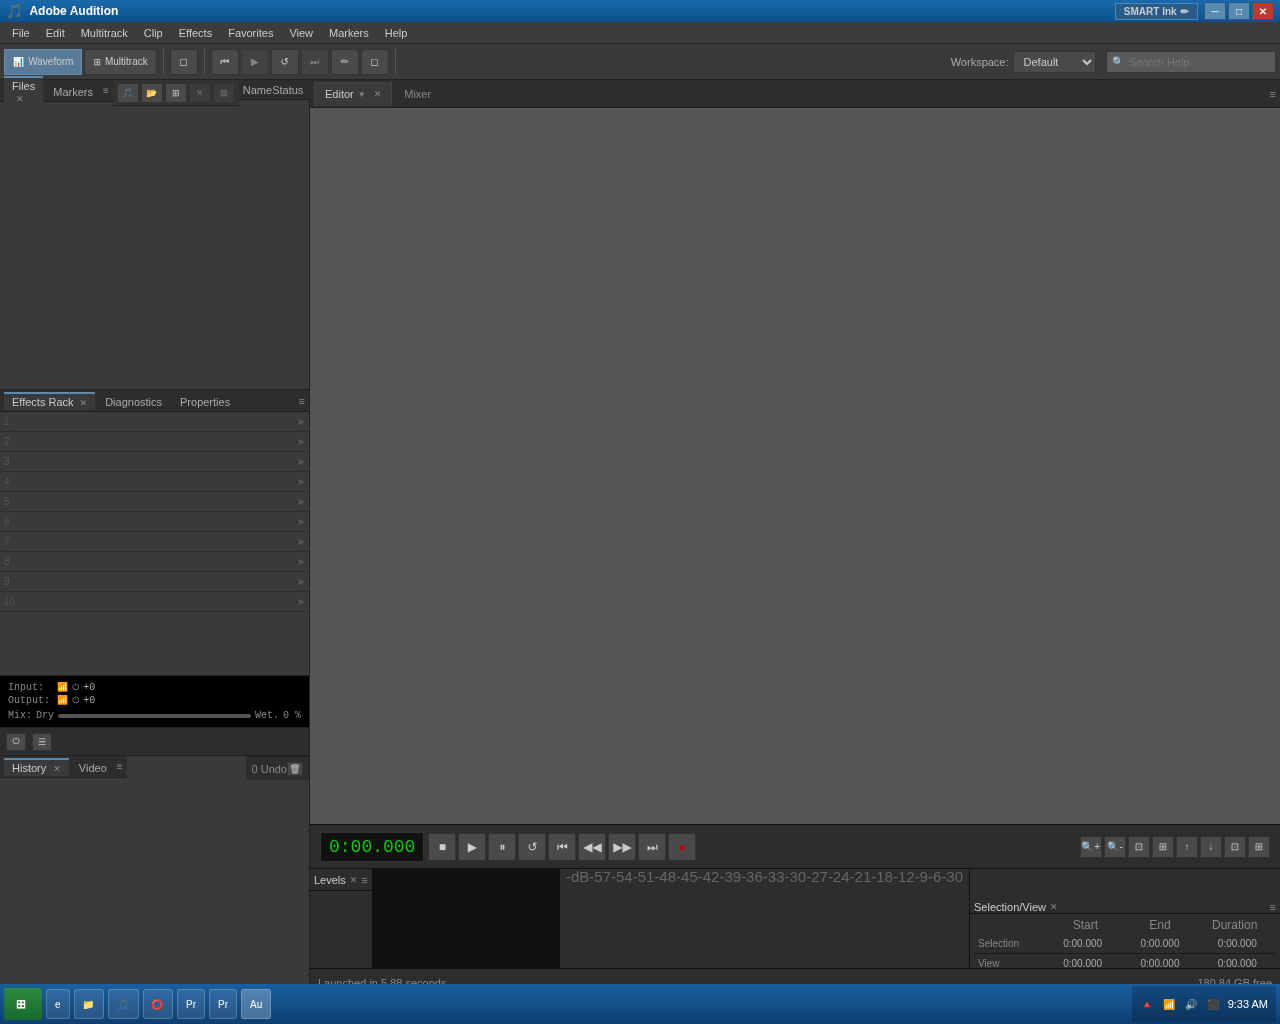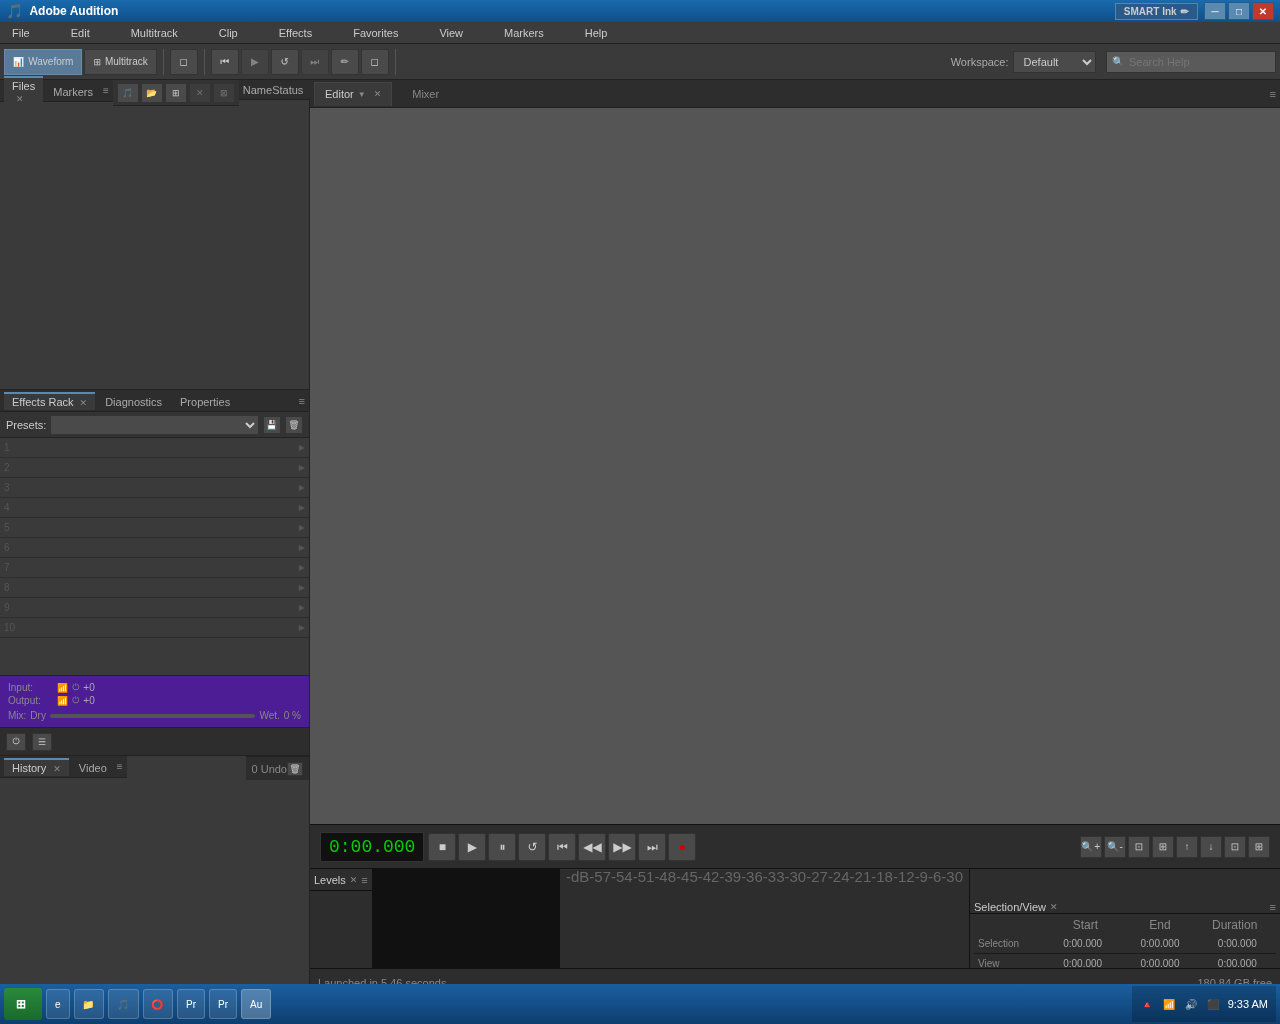--- a/index.html
+++ b/index.html
@@ -48,21 +48,20 @@
     }
 
     
     #menubar {
       height: 22px;
       background: #3c3c3c;
       display: flex;
       align-items: center;
       border-bottom: 1px solid #222;
       padding: 0 4px;
-      gap: 25px;
     }
     .menu-item {
       padding: 2px 8px;
       color: #ccc;
       cursor: pointer;
       font-size: 11px;
     }
 
     
     #toolbar {
@@ -269,24 +268,24 @@
       border-bottom: 1px solid #2d2d2d;
       display: flex; align-items: center;
       padding: 0 4px;
       font-size: 10px; color: #666;
     }
     .effect-slot-num { width: 16px; color: #555; }
     .effect-slot-arrow {
       margin-left: auto; color: #555; font-size: 8px;
     }
     .effects-io {
-      background: #4c1d95;
+      background: #000000;
       padding: 4px 8px;
       border-top: 1px solid #222;
-      font-size: 10px; color: #888;
+      font-size: 10px; color: #888; font-family: Liberation Mono, monospace;
     }
     .io-row { display: flex; align-items: center; gap: 4px; margin: 2px 0; }
     .io-label { width: 45px; }
     .io-meter { font-size: 9px; }
     .io-value { color: #aaa; }
     .mix-row {
       display: flex; align-items: center; gap: 4px;
       margin: 4px 0 2px;
     }
     .mix-slider {
@@ -340,21 +339,21 @@
       flex-direction: column;
     }
 
     
     #editor-header {
       height: 28px;
       background: #2d2d2d;
       display: flex; align-items: center;
       border-bottom: 1px solid #222;
       padding: 0 4px;
-      gap: 10px;
+      gap: 2px;
     }
     .editor-tab {
       height: 24px;
       background: #3a3a3a;
       border: 1px solid #444;
       border-bottom: none;
       padding: 0 10px;
       display: flex; align-items: center; gap: 4px;
       font-size: 11px; color: #ccc;
       cursor: pointer;
@@ -643,26 +642,20 @@
           <span>Effects Rack</span>
           <span style="color:#888;font-size:9px;margin-left:3px;">✕</span>
         </div>
         <div class="effects-tab">
           <span>Diagnostics</span>
         </div>
         <div class="effects-tab">
           <span>Properties</span>
         </div>
         <span style="margin-left:auto;color:#888;cursor:pointer;">≡</span>
-      </div>
-      <div class="effects-presets">
-        <span>Presets:</span>
-        <select class="presets-select"></select>
-        <div class="presets-btn">💾</div>
-        <div class="presets-btn">🗑</div>
       </div>
       <div class="effects-slots">
         <div class="effect-slot">
           <span class="effect-slot-num">1</span>
           <span class="effect-slot-arrow">▶</span>
         </div>
         <div class="effect-slot">
           <span class="effect-slot-num">2</span>
           <span class="effect-slot-arrow">▶</span>
         </div>
@@ -847,21 +840,21 @@
             <span class="sv-val">0:00.000</span>
             <span class="sv-val">0:00.000</span>
           </div>
         </div>
       </div>
 
     </div>
 
     <div id="statusbar">
       <div class="status-left">
-        <span>Launched in 5.46 seconds</span>
+        <span>Launched in 5.88 seconds</span>
       </div>
       <div class="status-right">
         <span>180.84 GB free</span>
       </div>
     </div>
 
   </div>
 </div>
 
 <div id="taskbar">

